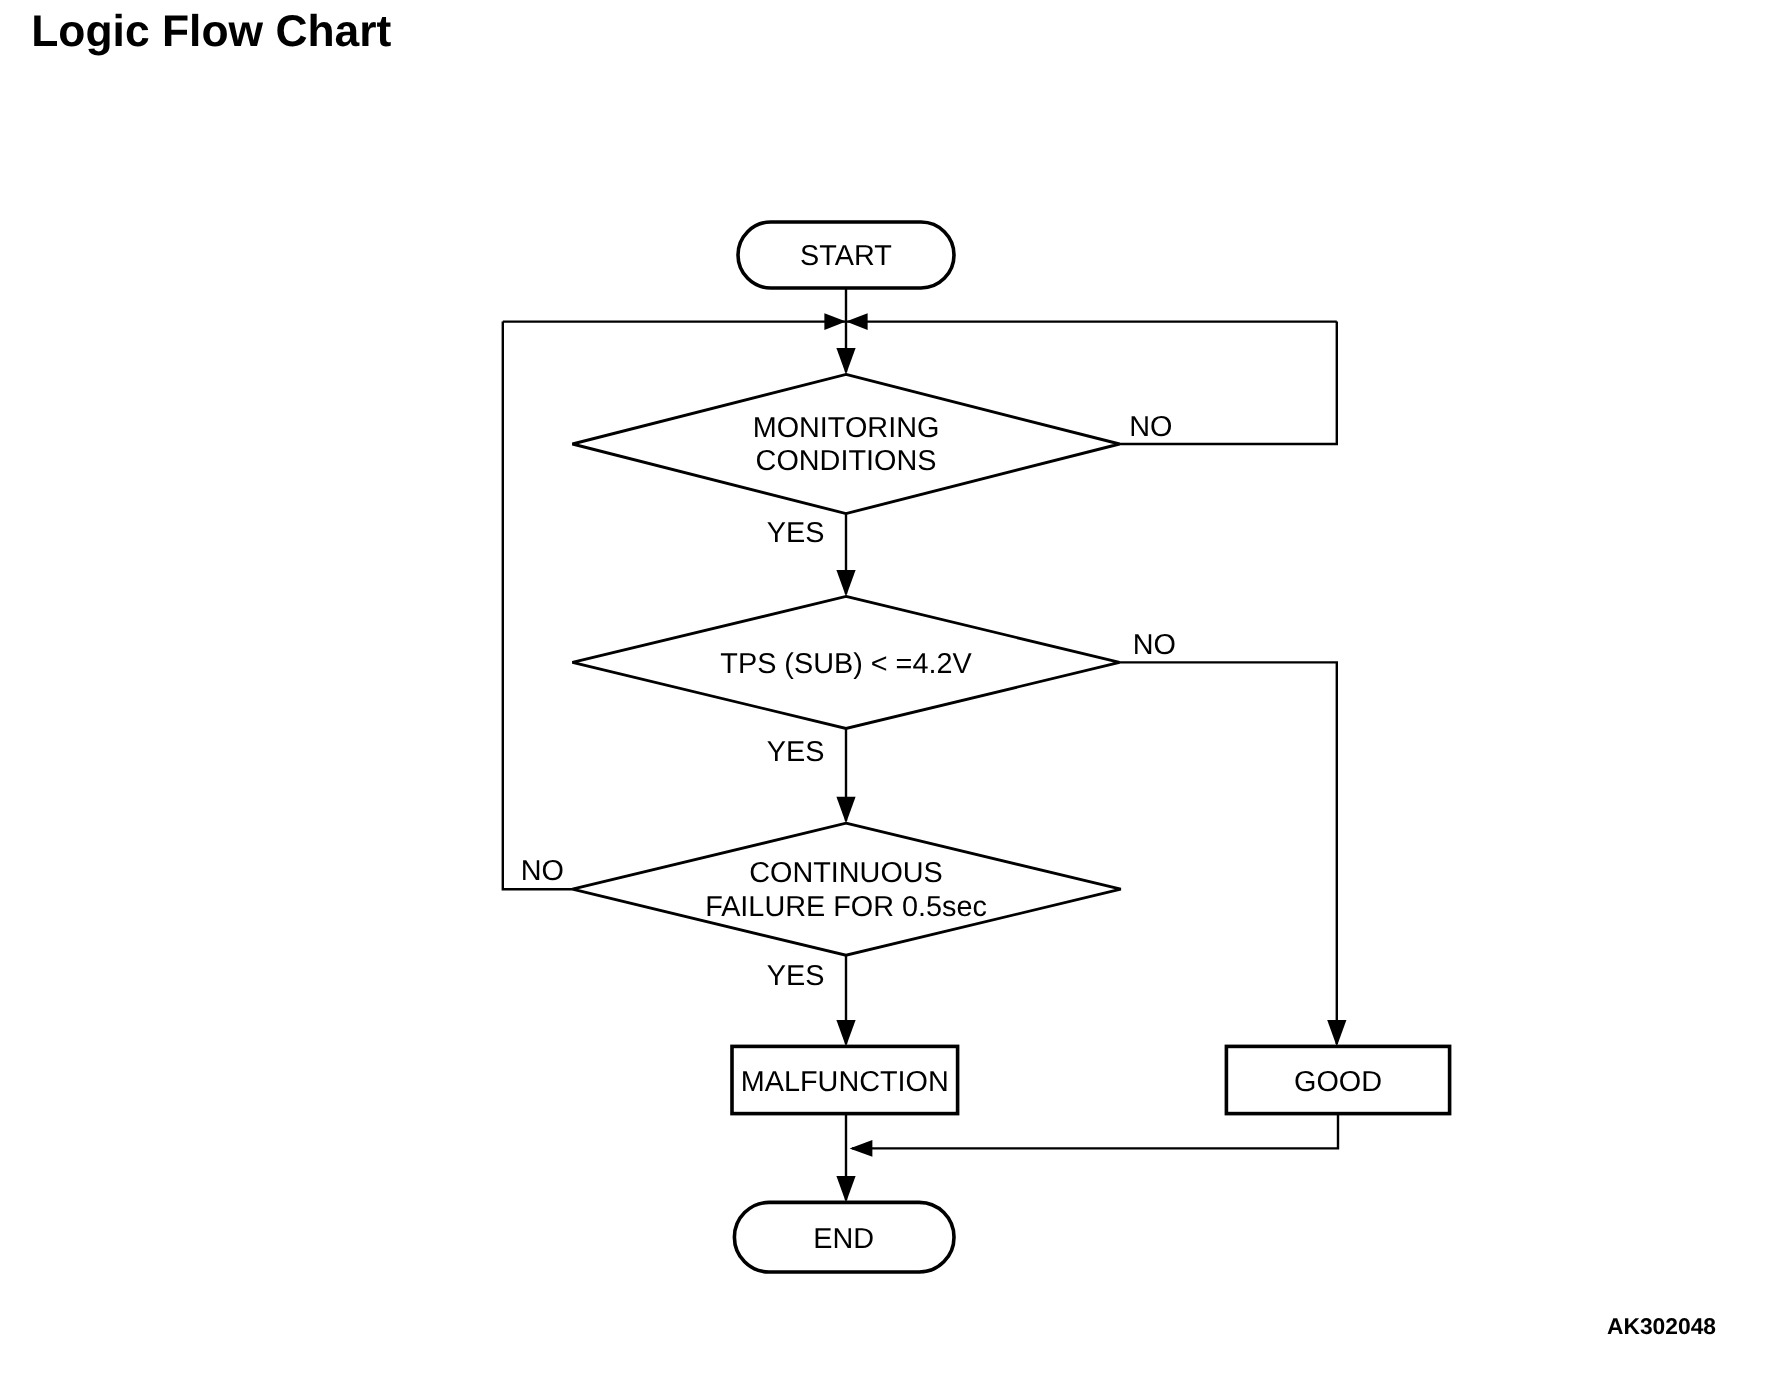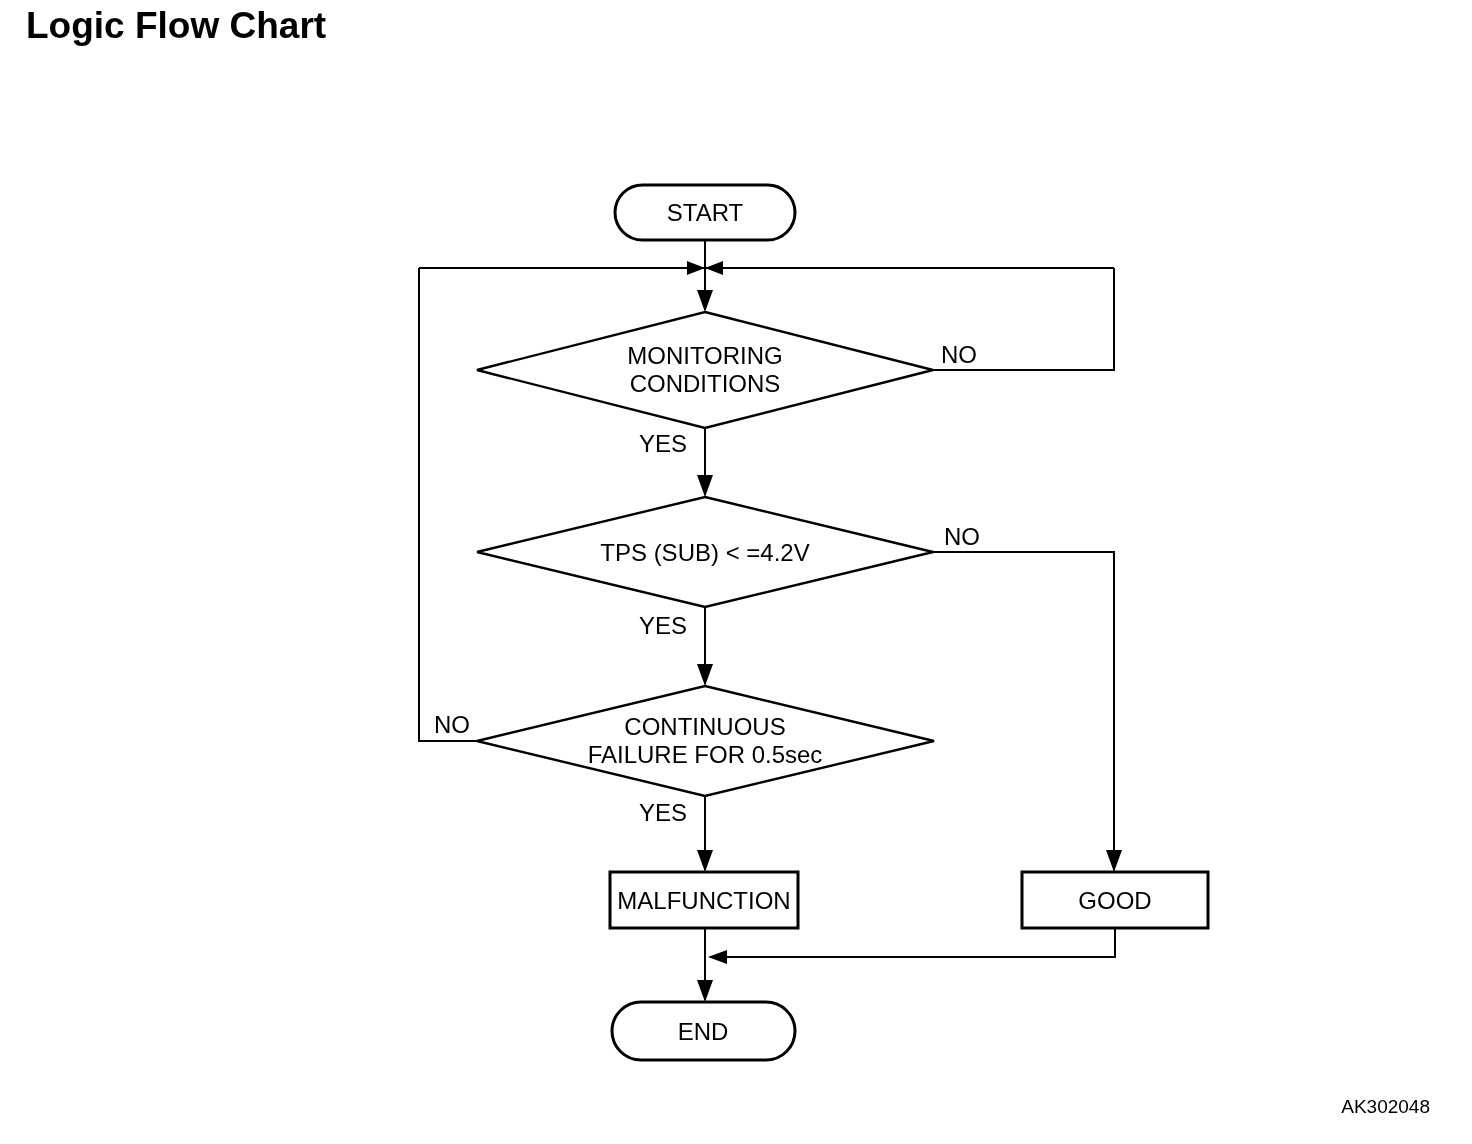--- a/index.html
+++ b/index.html
@@ -28,21 +28,21 @@
     font-size: 37px;
     font-weight: bold;
     line-height: 1.1;
     color: #000;
   }
   .figure-code {
     position: absolute;
     right: 42px;
     bottom: 26px;
     font-size: 19px;
-    font-weight: normal;
+    font-weight: bold;
     color: #000;
     text-align: right;
   }
   svg.flowchart {
     position: absolute;
     left: 0;
     top: 0;
   }
   .conn {
     fill: none;

